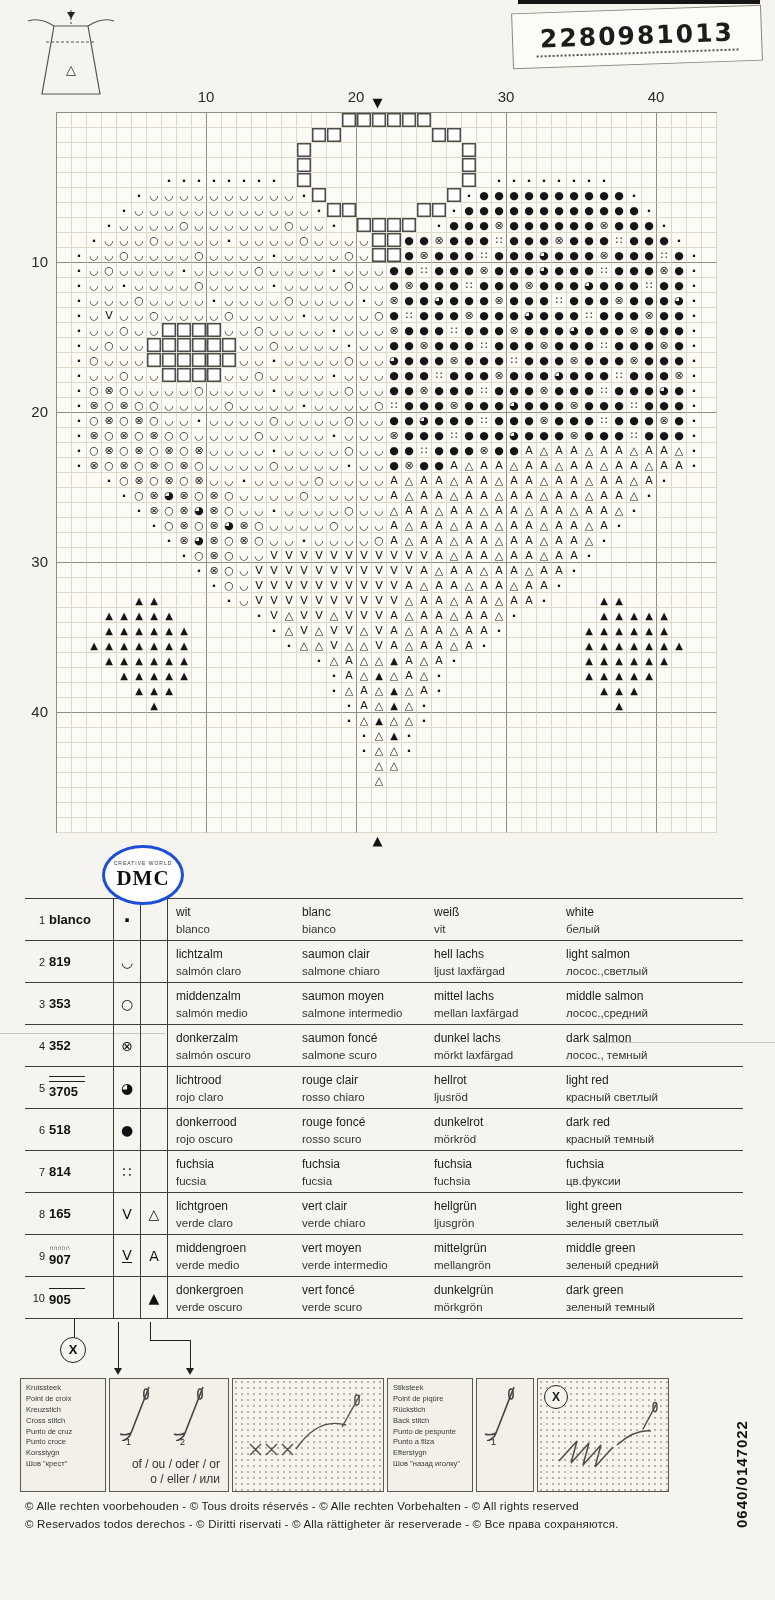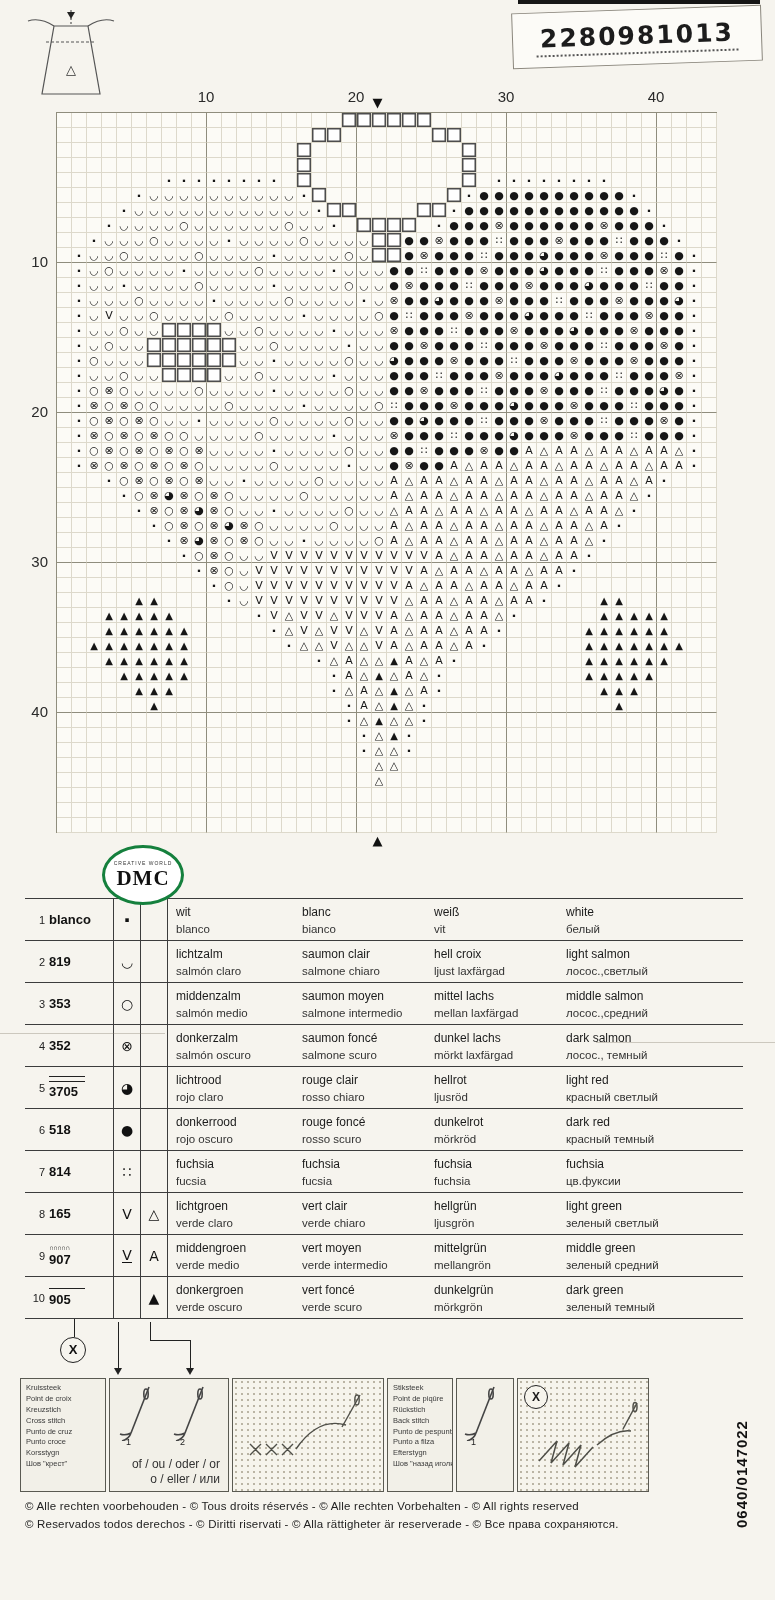--- a/index.html
+++ b/index.html
@@ -23,21 +23,21 @@
   .cell.cm { border-right-color:#8f8d7d; }
   .cell.rm { border-bottom-color:#8f8d7d; }
   .cell.oc { box-shadow:inset 0 0 0 1.5px #4d4d4d; background:#fff; }
   .cell.dot { font-weight:bold; font-size:13px; }
   .cell.tri { font-size:10px; }
   .axis-label { position:absolute; font-size:15px; color:#2a2a2a; width:26px; text-align:center; }
   .row-axis-label { position:absolute; font-size:15px; color:#2a2a2a; width:30px; text-align:right; }
   .marker { position:absolute; font:13px "DejaVu Sans", sans-serif; color:#111; }
 
   
-  .dmc { position:absolute; left:102px; top:845px; width:76px; height:54px; border:3px solid #15803d; border-radius:50%;
+  .dmc { position:absolute; left:102px; top:845px; width:76px; height:54px; border:3px solid #1d4ed8; border-radius:50%;
          background:#fff; display:flex; flex-direction:column; align-items:center; justify-content:center; z-index:3; }
   .dmc .tag { font-size:5px; letter-spacing:1px; color:#333; }
   .dmc .name { font:bold 21px "Liberation Serif", serif; letter-spacing:1px; color:#111; }
 
   
   .legend { position:absolute; left:25px; top:898px; width:718px; border-top:1px solid #3c3c3c; background:transparent; }
   .legend-row { display:flex; align-items:stretch; border-bottom:1px solid #3c3c3c; min-height:41px; }
   .l-num { width:84px; border-right:1px solid #3c3c3c; display:flex; align-items:center; padding-left:4px; gap:4px; }
   .row-num { width:16px; text-align:right; font-size:11px; color:#222; }
   .code-stack { display:flex; flex-direction:column; align-items:flex-start; }
@@ -2271,21 +2271,21 @@
         </div>
         <div class="l-sym">
           <span>◡</span>
         </div>
         <div class="l-sym">
           <span></span>
         </div>
         <div class="l-langs">
           <span class="lang1">lichtzalm</span>
           <span class="lang1">saumon clair</span>
-          <span class="lang1">hell croix</span>
+          <span class="lang1">hell lachs</span>
           <span class="lang1">light salmon</span>
           <span class="lang2">salmón claro</span>
           <span class="lang2">salmone chiaro</span>
           <span class="lang2">ljust laxfärgad</span>
           <span class="lang2">лосос.,светлый</span>
         </div>
       </div>
       <div class="legend-row">
         <div class="l-num">
           <span class="row-num">3</span>
@@ -2526,21 +2526,21 @@
       <svg width="142" height="100" viewBox="0 0 142 100">
         <g stroke="#4f4f48" stroke-width="1.4" fill="none">
           <path d="M12,72 l11,-11 M12,61 l11,11 M28,72 l11,-11 M28,61 l11,11 M44,72 l11,-11 M44,61 l11,11"></path>
           <path d="M58,66 q22,-32 50,-24"></path>
           <line x1="104" y1="44" x2="122" y2="12"></line>
             <ellipse cx="119" cy="17" rx="2.2" ry="5"></ellipse>
         </g>
       </svg>
     </div>
 
-    <div class="ibox" style="width:66px;">
+    <div class="ibox" style="width:86px;">
         <div class="iline">Stiksteek</div>
         <div class="iline">Point de piqûre</div>
         <div class="iline">Rückstich</div>
         <div class="iline">Back stitch</div>
         <div class="iline">Punto de pespunte</div>
         <div class="iline">Punto a filza</div>
         <div class="iline">Efterstygn</div>
         <div class="iline">Шов "назад иголку"</div>
       </div>
 

